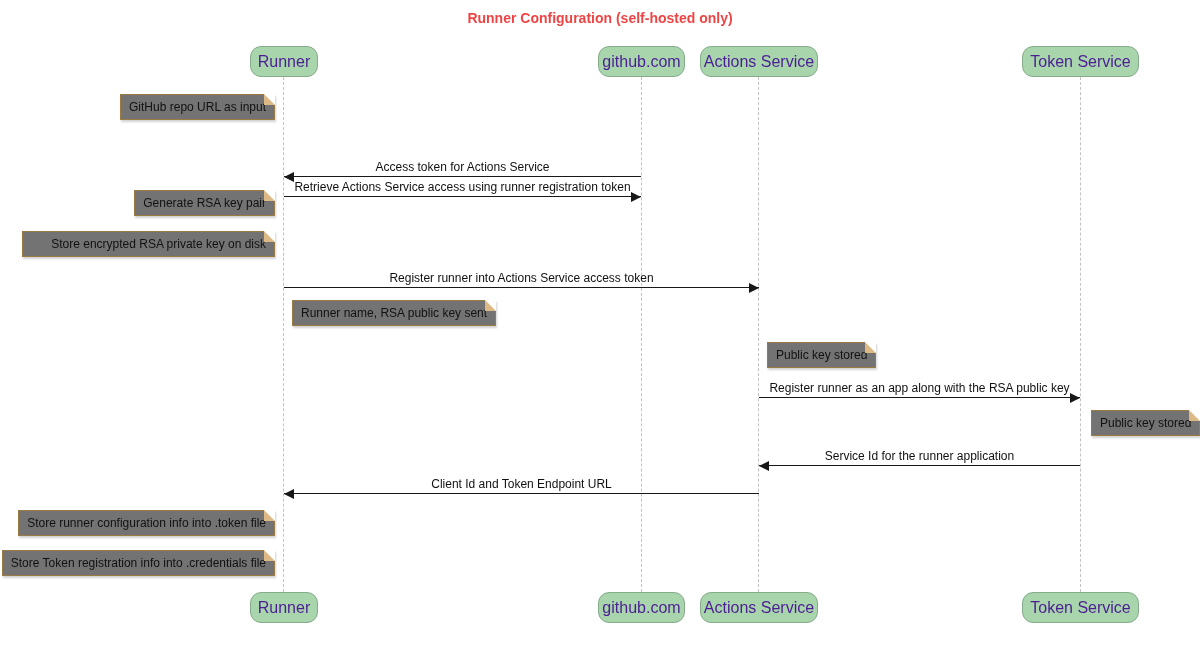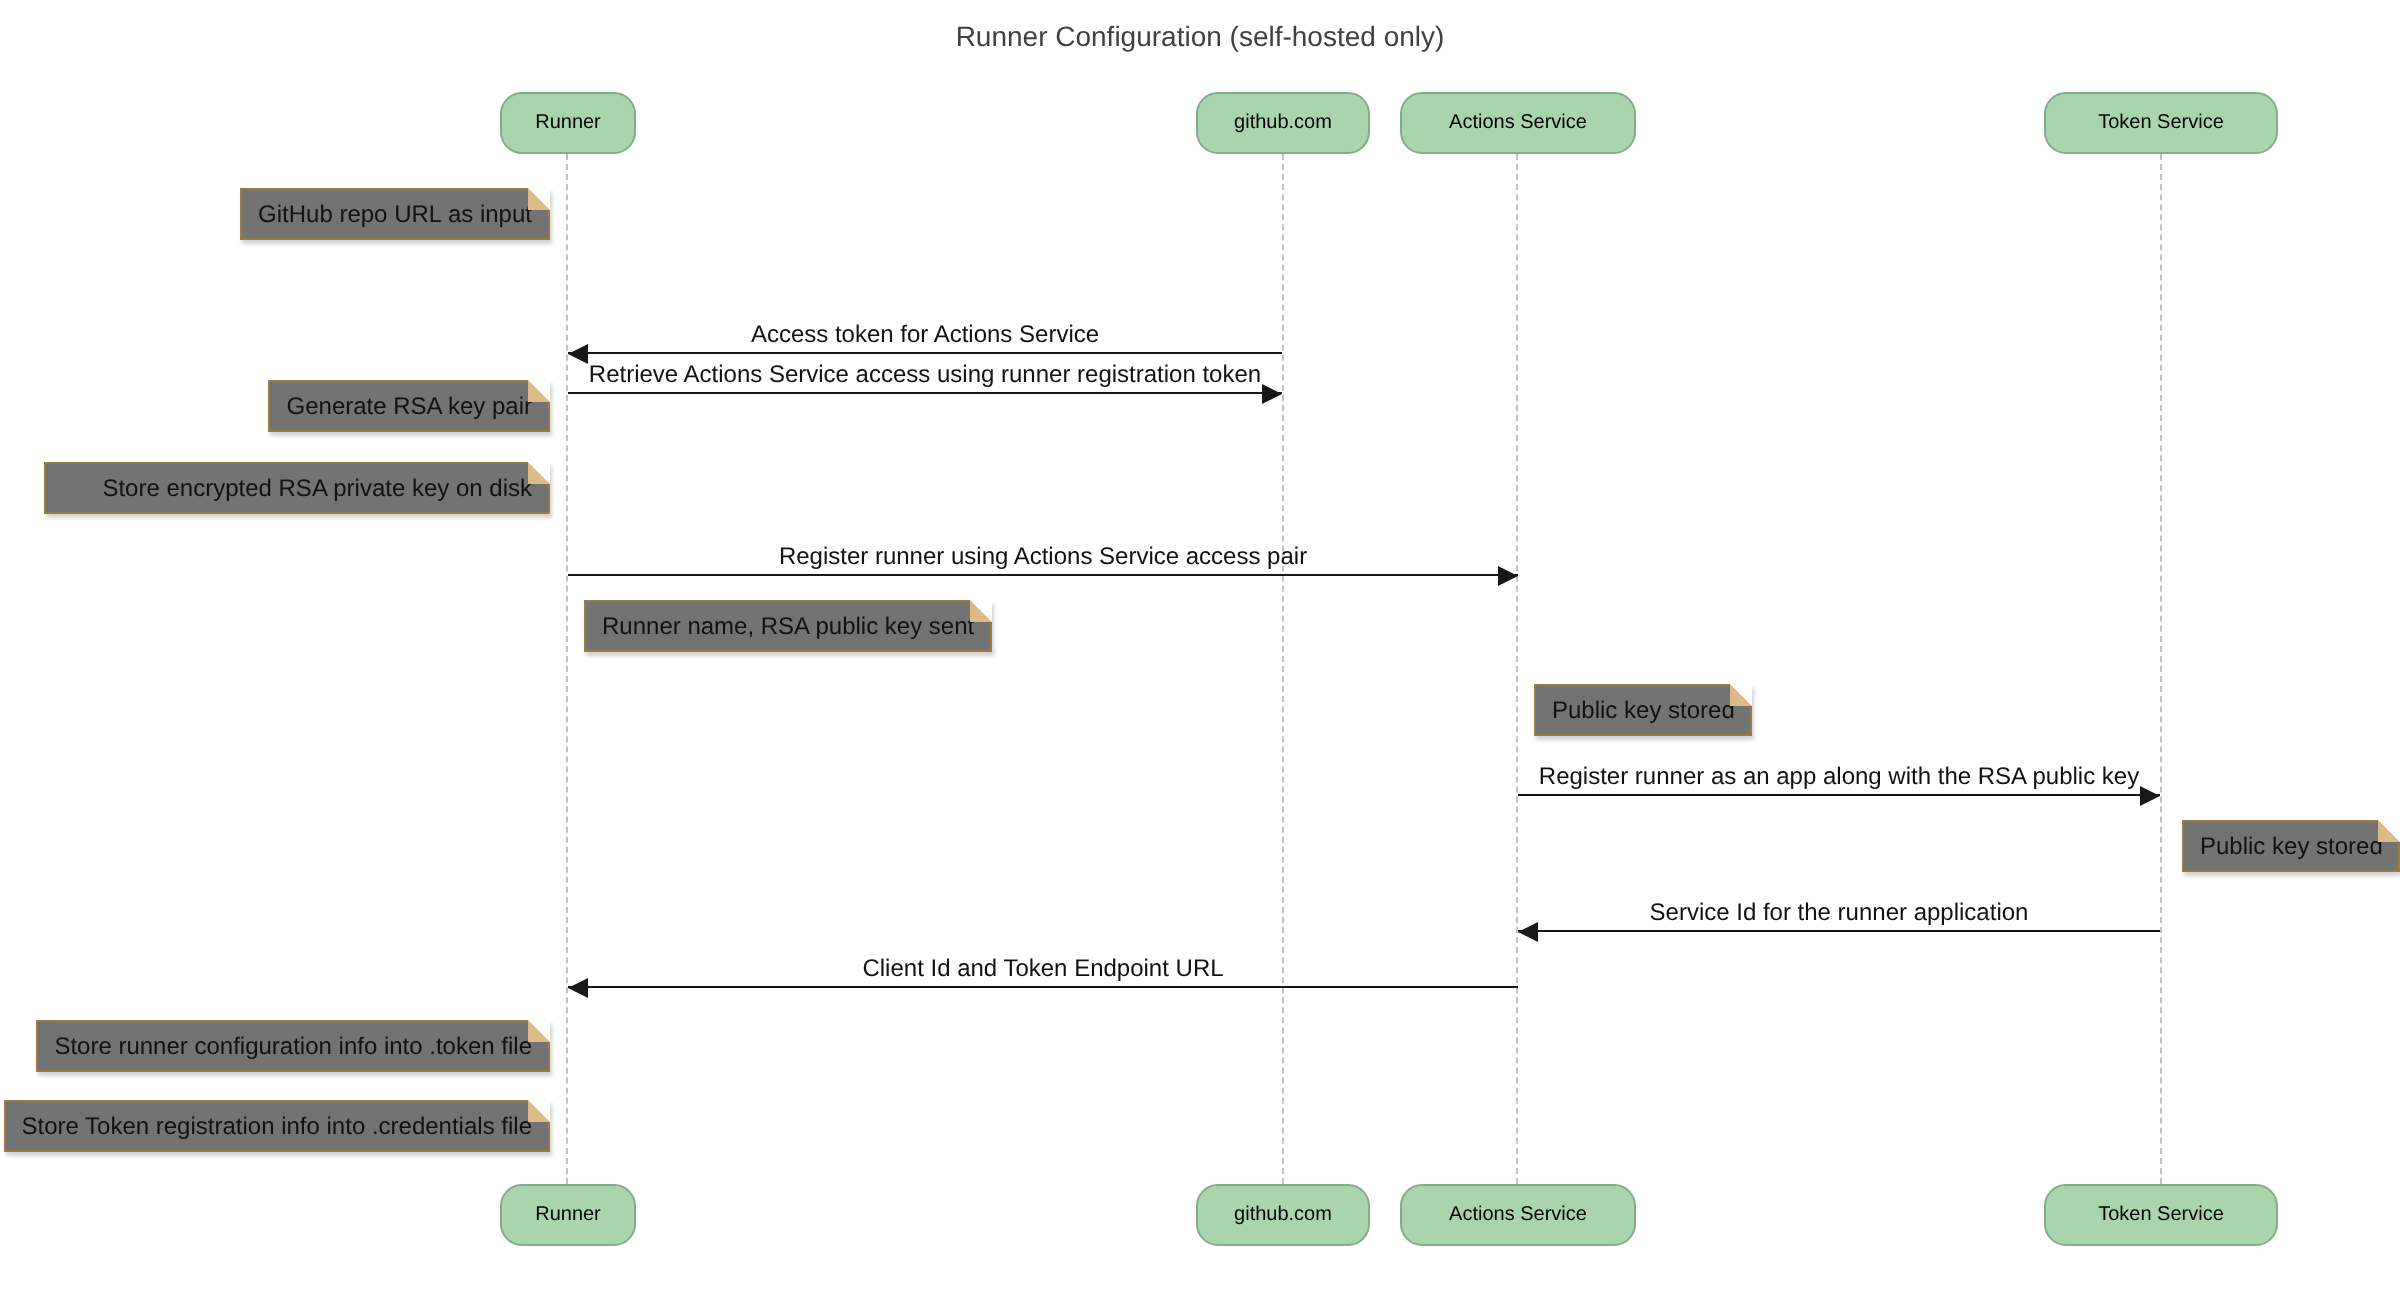--- a/index.html
+++ b/index.html
@@ -1,33 +1,33 @@
 <!DOCTYPE html>
 <html><head>
 <meta charset="utf-8">
 <style>
   html,body { margin:0; padding:0; background:#ffffff; }
   body { width:1200px; height:647px; font-family:"Liberation Sans", sans-serif; }
   .diagram { position:relative; width:1200px; height:647px; background:#ffffff; overflow:hidden; }
 
   .title {
     position:absolute; top:10px; left:0; width:100%;
-    text-align:center; font-size:14px; font-weight:normal; color:#404040;
+    text-align:center; font-size:14px; font-weight:bold; color:#ef4444;
   }
 
   .lifeline {
     position:absolute; top:77px; height:515px; width:0;
     border-left:1px dashed #C2C2C2;
   }
 
   .participant {
     position:absolute; height:31px; box-sizing:border-box;
     background:#A8D5AC; border:1px solid #85AB8B; border-radius:11px;
     display:flex; align-items:center; justify-content:center;
-    font-size:10px; color:#000000;
+    font-size:16px; color:#4c1d95;
   }
 
   .message { position:absolute; }
   .msg-label {
     font-size:12px; line-height:13px; height:13px; margin-bottom:2px;
     text-align:center; white-space:nowrap; color:#111;
   }
   .msg-line { position:relative; border-top:1px solid #181818; height:0; }
   .arrowhead { position:absolute; width:0; height:0; }
   .arrowhead.right {
@@ -82,21 +82,21 @@
   </div>
 
   <div class="message" style="left:284px; top:161px; width:357px;">
     <div class="msg-label">Access token for Actions Service</div>
     <div class="msg-line">
         <i class="arrowhead left"></i>
       </div>
   </div>
 
   <div class="message" style="left:284px; top:272px; width:475px;">
-    <div class="msg-label">Register runner using Actions Service access pair</div>
+    <div class="msg-label">Register runner into Actions Service access token</div>
     <div class="msg-line">
         <i class="arrowhead right"></i>
       </div>
   </div>
 
   <div class="message" style="left:759px; top:382px; width:321px;">
     <div class="msg-label">Register runner as an app along with the RSA public key</div>
     <div class="msg-line">
         <i class="arrowhead right"></i>
       </div>

